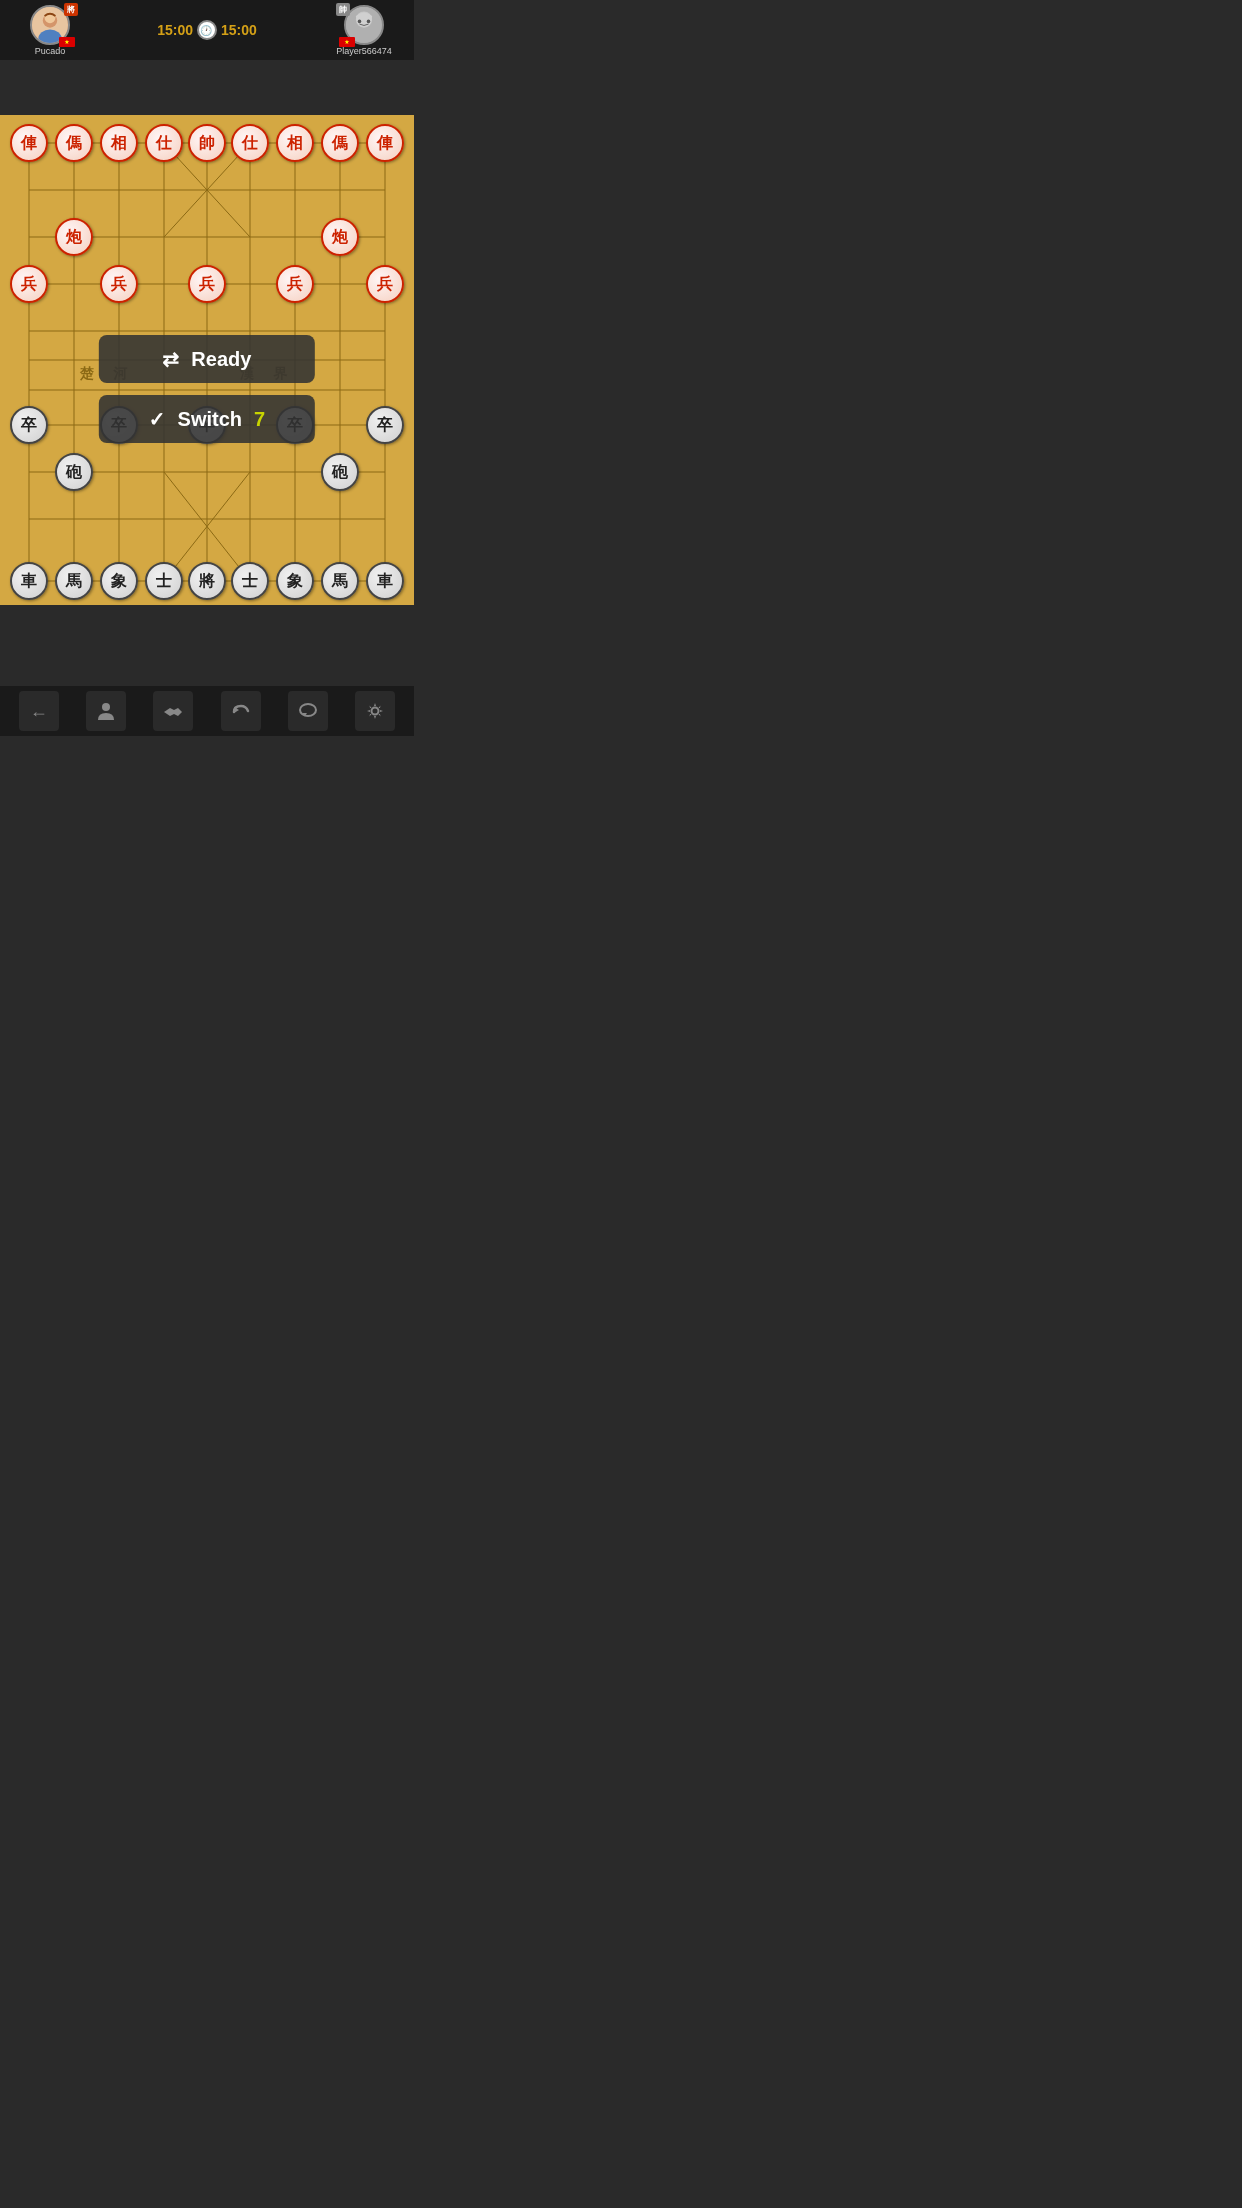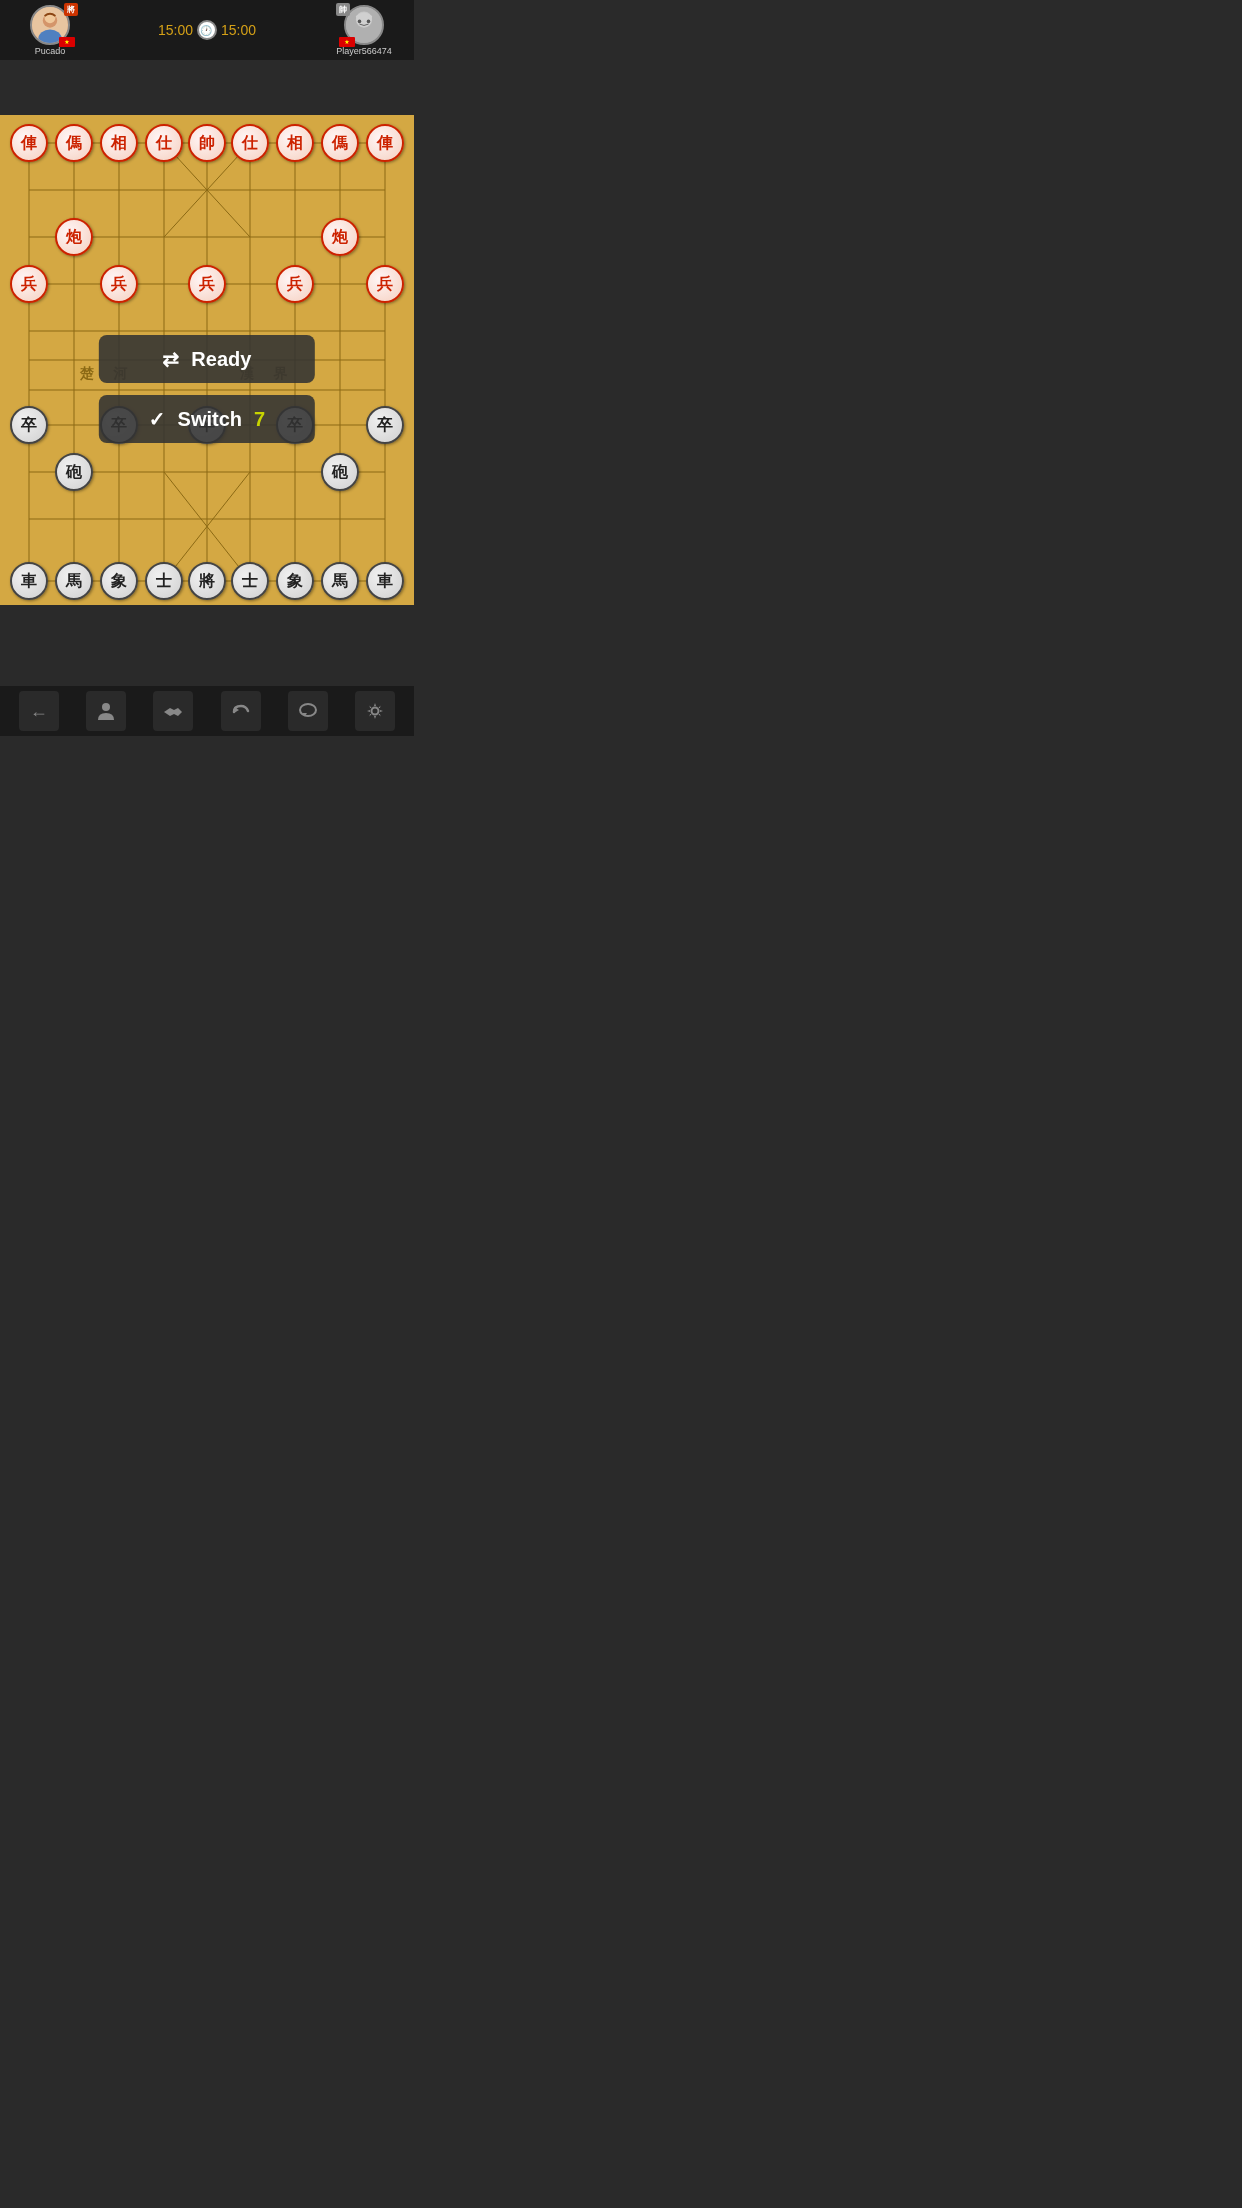--- a/index.html
+++ b/index.html
@@ -52,21 +52,21 @@
       margin-top: 1px;
     }
     .timer-section {
       display: flex;
       align-items: center;
       gap: 4px;
     }
     .timer-text {
       color: #d4a017;
       font-size: 14px;
-      font-weight: normal;
+      font-weight: bold;
     }
     .clock-icon {
       width: 20px;
       height: 20px;
       border-radius: 50%;
       border: 2px solid #888;
       background: white;
       display: flex;
       align-items: center;
       justify-content: center;

